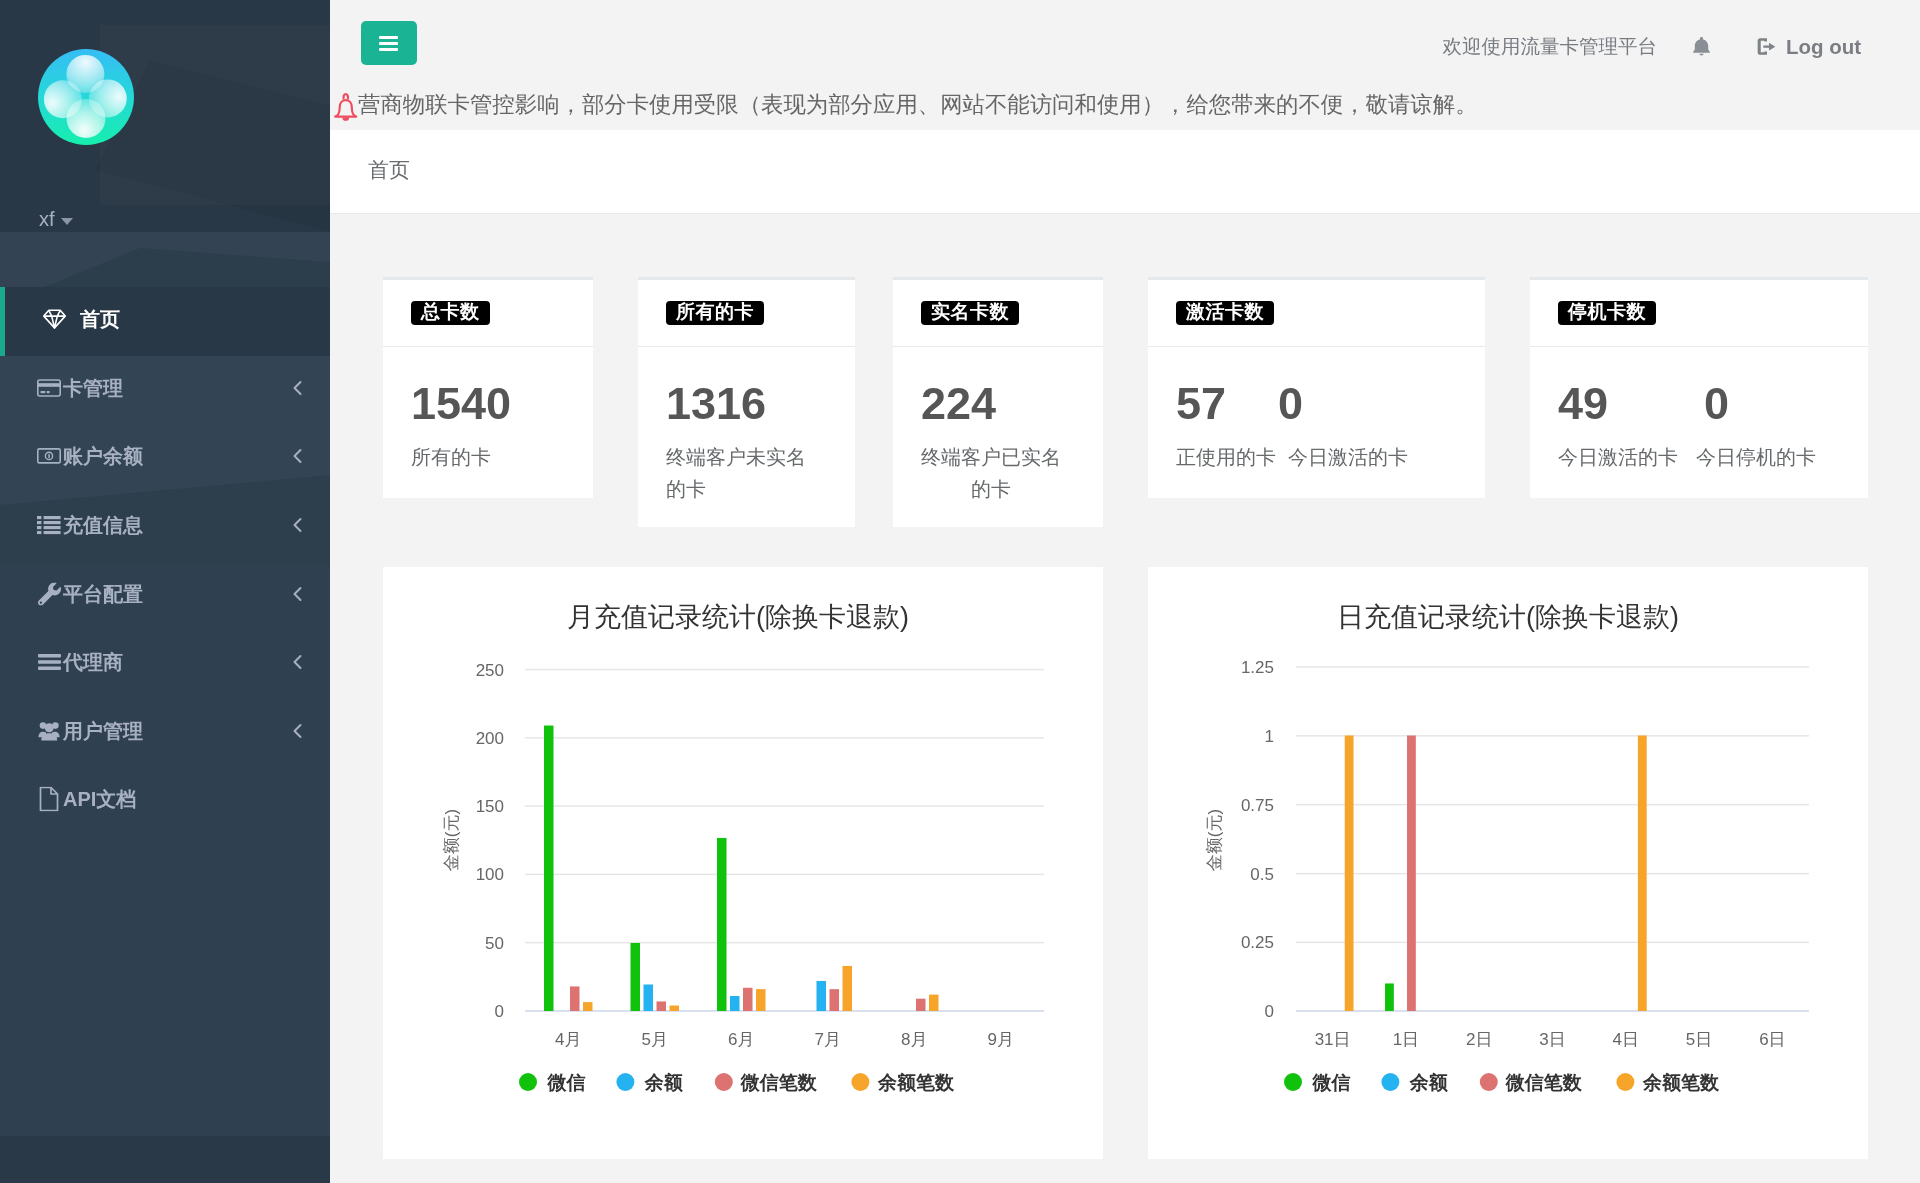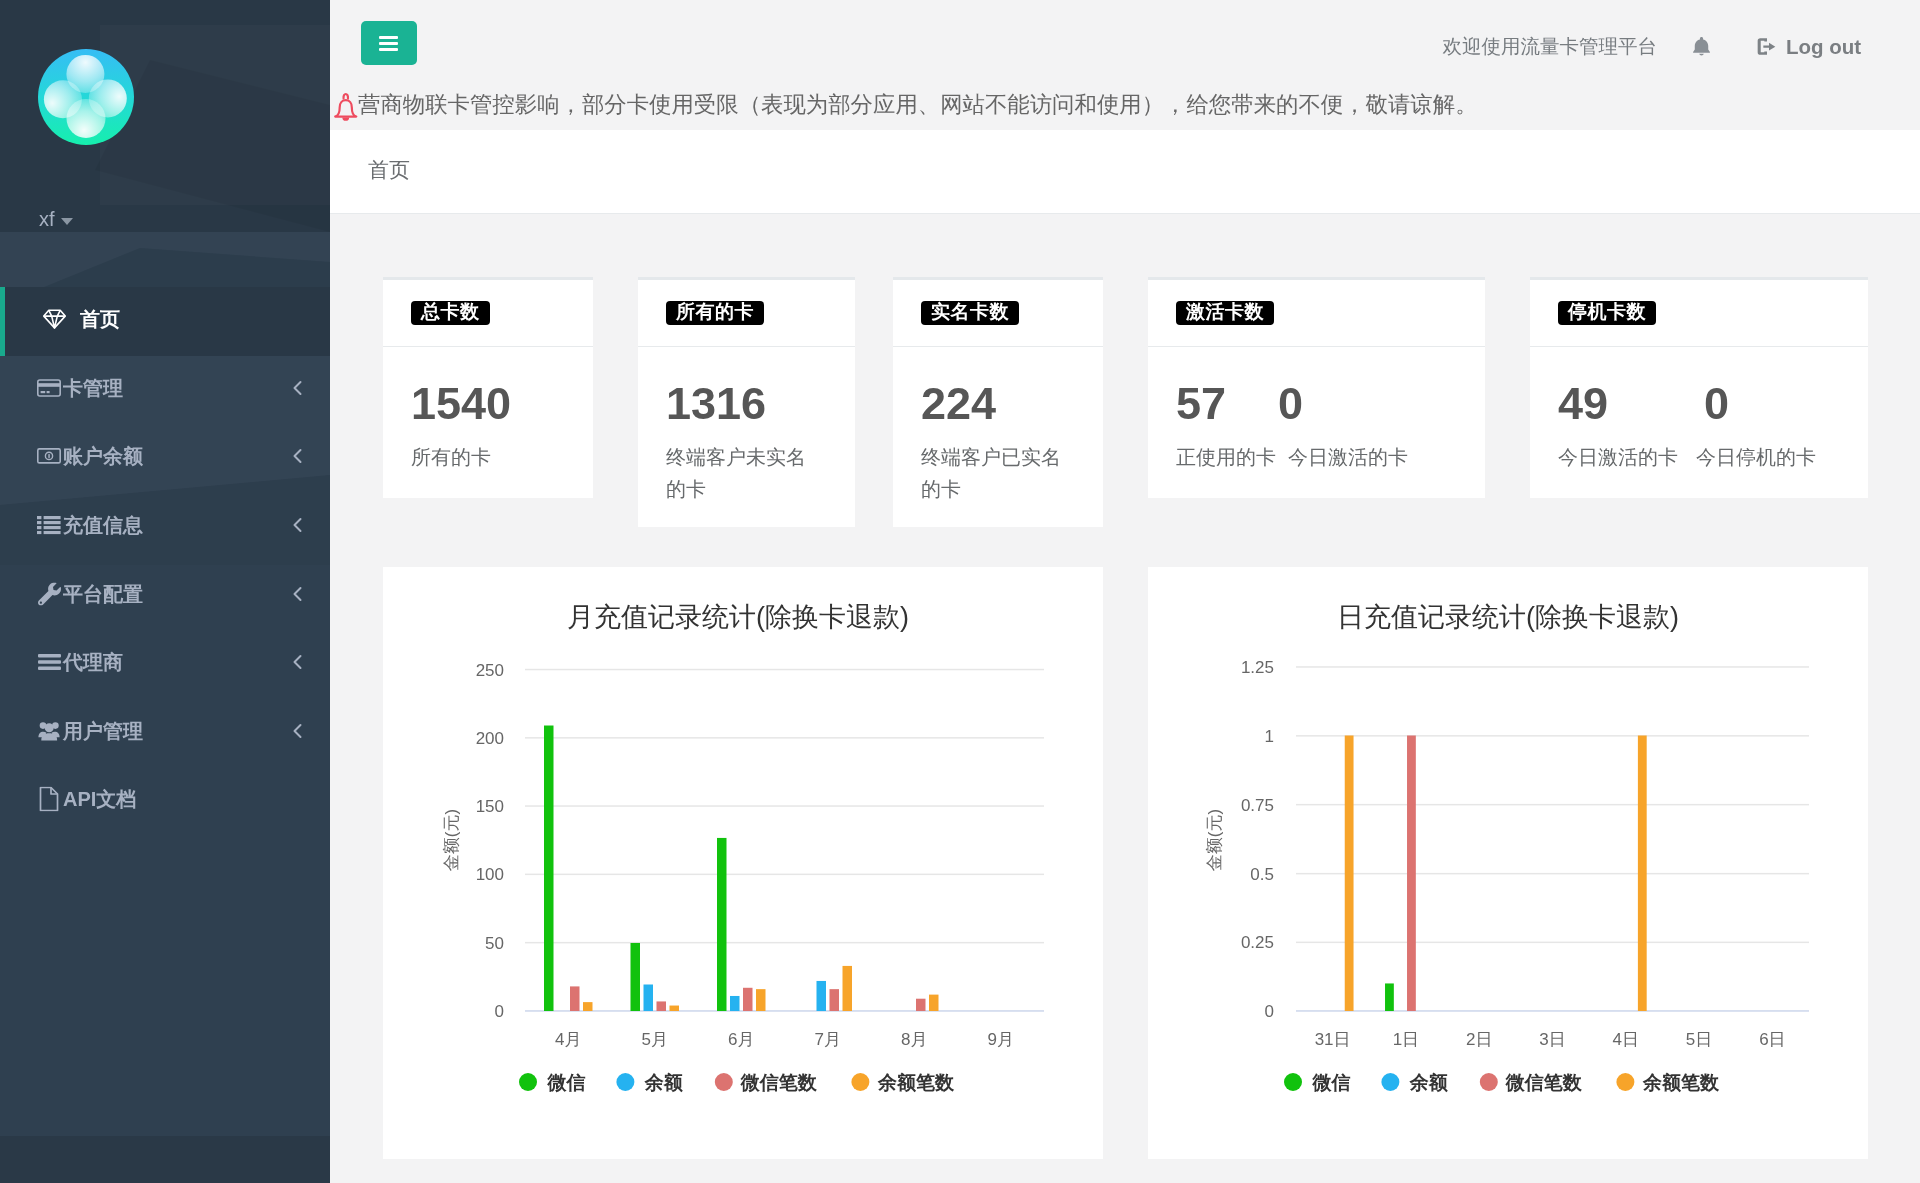--- a/index.html
+++ b/index.html
@@ -248,21 +248,21 @@
     <div class="num">1540</div>
     <div class="lbl">所有的卡</div>
   </div>
   <div class="card" style="left:308px; top:277px; width:217px; height:250px;">
     <div class="hd">
         <span class="badge">所有的卡</span>
       </div>
     <div class="num">1316</div>
     <div class="lbl">终端客户未实名<br>的卡</div>
   </div>
-  <div class="card" style="left:563px; top:277px; width:210px; height:250px;">
+  <div class="card" style="left:563px; top:277px; width:210px; height:250px;text-align:center;">
     <div class="hd">
         <span class="badge">实名卡数</span>
       </div>
     <div class="num">224</div>
     <div class="lbl">终端客户已实名<br>的卡</div>
   </div>
   <div class="card" style="left:818px; top:277px; width:337px; height:221px;">
     <div class="hd">
         <span class="badge">激活卡数</span>
       </div>

